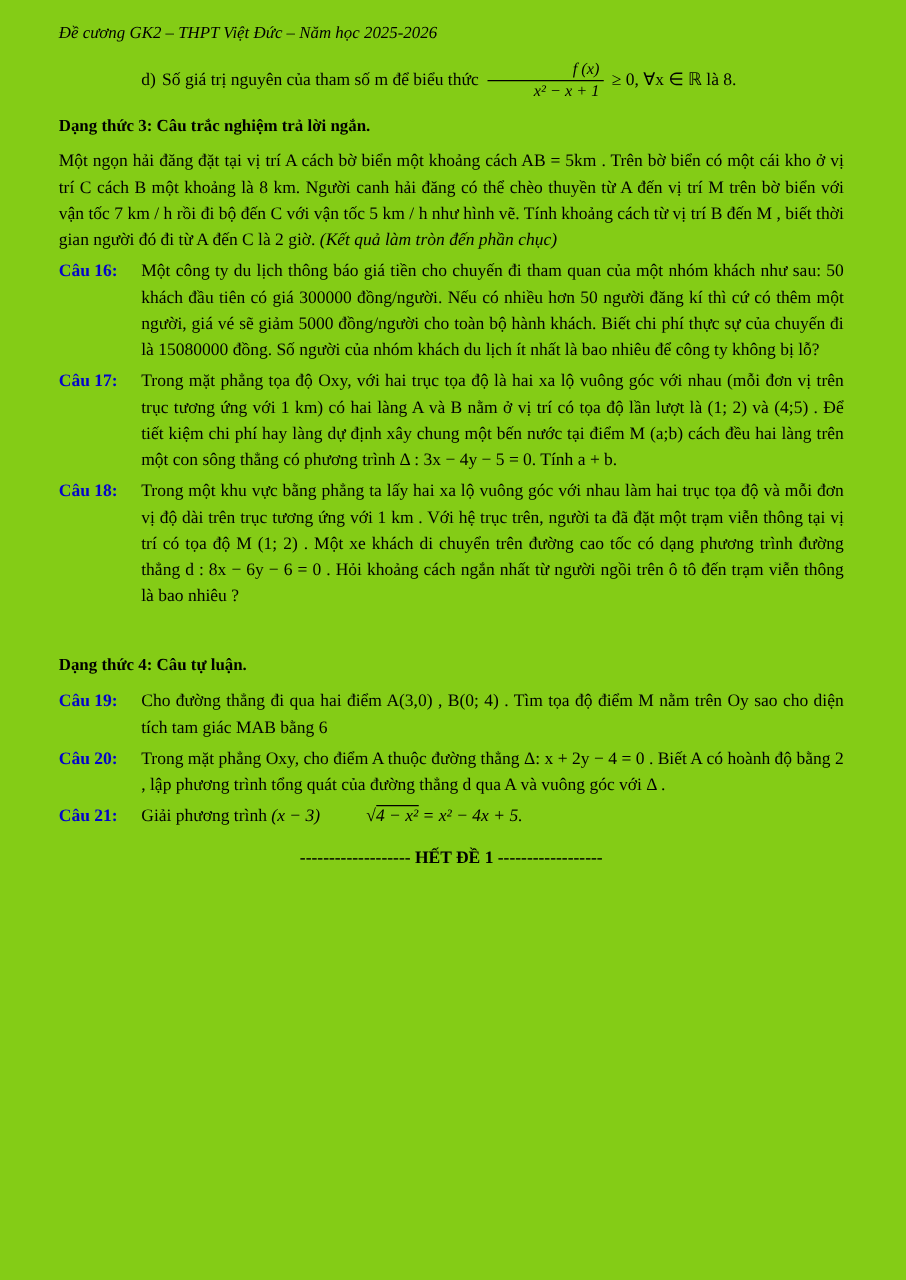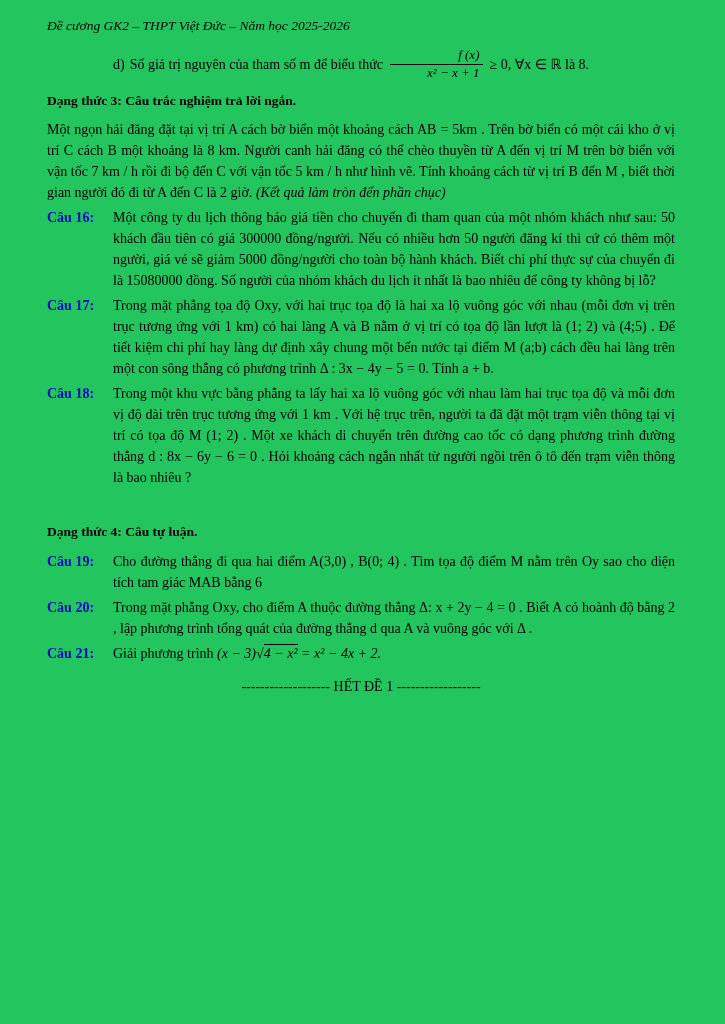--- a/index.html
+++ b/index.html
@@ -1,21 +1,21 @@
 <!DOCTYPE html>
 <html><head>
 <meta charset="utf-8">
 <style>
   * { box-sizing: border-box; }
   html, body { margin: 0; padding: 0; background: #e8e8e8; }
   .page {
     width: 725px;
     height: 1024px;
     margin: 0 auto;
-    background: #22c55e;
+    background: #84cc16;
     padding: 16px 50px 0 47px;
     font-family: "Liberation Serif", serif;
     font-size: 14px;
     line-height: 1.5;
     color: #000;
     overflow: hidden;
   }
   .doc-header {
     font-style: italic;
     font-size: 13.5px;
@@ -49,25 +49,25 @@
   .section-heading.second { margin-top: 34px; }
   .question { display: flex; margin-bottom: 4px; }
   .q-label {
     width: 66px;
     flex-shrink: 0;
     font-weight: bold;
     color: #0404cc;
   }
   .q-body { flex: 1; text-align: justify; }
   .note-italic { font-style: italic; }
-  .radical { white-space: nowrap; font-style: italic; }
+  .radical { white-space: nowrap; font-style: italic; padding-left: 37px; }
   .radical .radicand { border-top: 1px solid #000; padding-top: 1px; }
   .footer-line {
     text-align: center;
-    font-weight: normal;
+    font-weight: bold;
     margin-top: 12px;
   }
 </style>
 </head>
 <body>
 
 <div class="page">
 
   <div class="doc-header">Đề cương GK2 – THPT Việt Đức – Năm học 2025-2026</div>
 
@@ -122,19 +122,19 @@
   <div class="question">
     <span class="q-label">Câu 20:</span>
     <div class="q-body">
       <span>Trong mặt phẳng Oxy,  cho điểm A thuộc đường thẳng Δ:  x + 2y − 4 = 0 . Biết A có hoành độ bằng 2 , lập phương trình tổng quát của đường thẳng d  qua A và vuông góc với Δ .</span>
     </div>
   </div>
 
   <div class="question">
     <span class="q-label">Câu 21:</span>
     <div class="q-body">
-      <span>Giải phương trình </span><span class="math-var">(x − 3)</span><span class="radical"><span>√</span><span class="radicand">4 − x²</span></span><span class="math-var"> = x² − 4x + 2.</span>
+      <span>Giải phương trình </span><span class="math-var">(x − 3)</span><span class="radical"><span>√</span><span class="radicand">4 − x²</span></span><span class="math-var"> = x² − 4x + 5.</span>
     </div>
   </div>
 
   <div class="footer-line">------------------- HẾT ĐỀ 1 ------------------</div>
 
 </div>
 
 </body></html>

